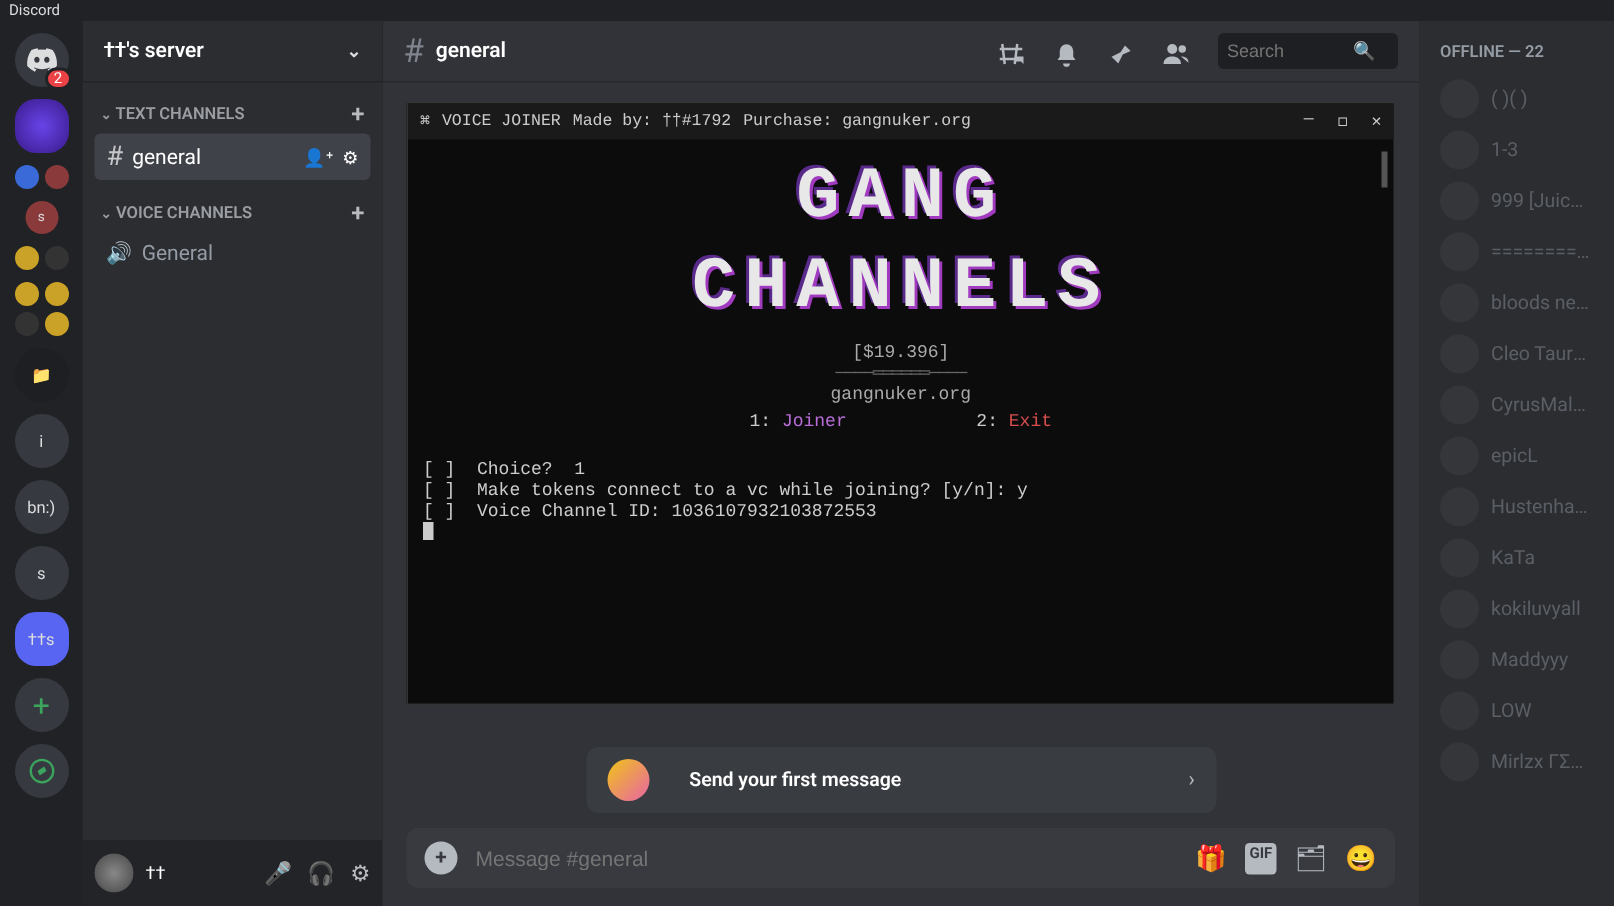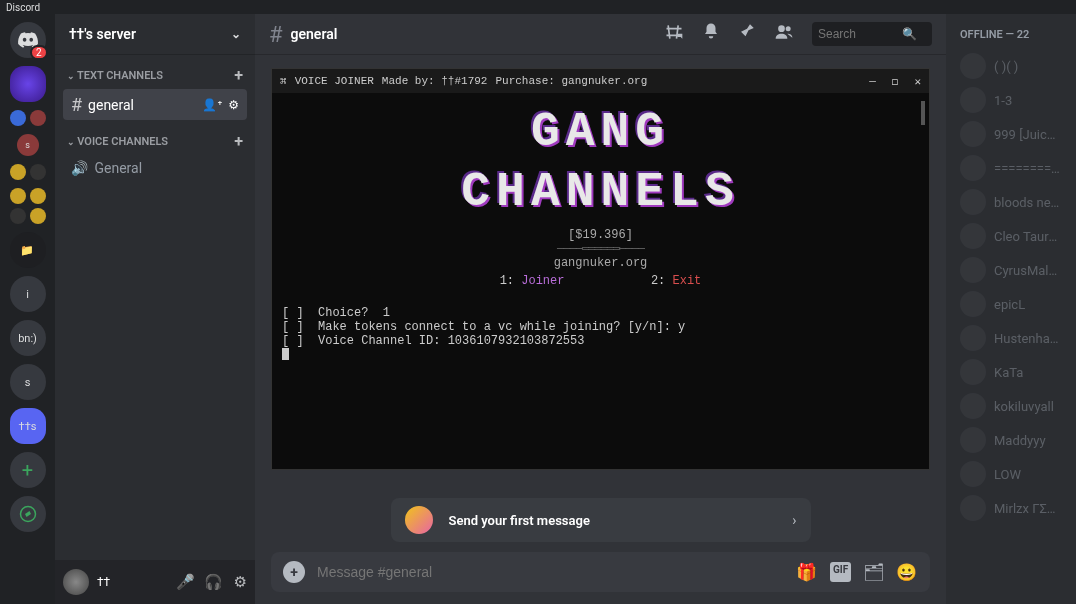--- a/index.html
+++ b/index.html
@@ -154,21 +154,21 @@
   align-items: center;
   padding: 0 14px;
   box-shadow: 0 1px 0 rgba(0,0,0,.2);
   gap: 8px;
 }
 .channel-header .hash { font-size: 22px; color: #80848e; }
 .channel-header .title { font-weight: 600; color: #fff; }
 .header-actions {
   margin-left: auto;
   display: flex;
-  align-items: flex-start;
+  align-items: flex-end;
   gap: 18px;
   color: #b5bac1;
 }
 .header-actions .ico { cursor: pointer; font-size: 18px; }
 .search-box {
   background: #1e1f22;
   border-radius: 4px;
   width: 120px;
   height: 24px;
   display: flex;
@@ -192,21 +192,21 @@
   bottom: 10px;
   left: 50%;
   transform: translateX(-50%);
   width: 420px;
   height: 44px;
   background: #393c41;
   border-radius: 8px;
   display: flex;
   align-items: center;
   padding: 0 14px;
-  gap: 16px;
+  gap: 27px;
   cursor: pointer;
 }
 .first-message-card .emoji {
   width: 28px;height:28px;border-radius:50%;
   background: linear-gradient(135deg,#f0c419,#e864a5);
 }
 .first-message-card .txt { font-weight: 600; color: #fff; font-size: 13px; }
 .first-message-card .arrow { margin-left: auto; color: #b5bac1; }
 
 .terminal-window {

